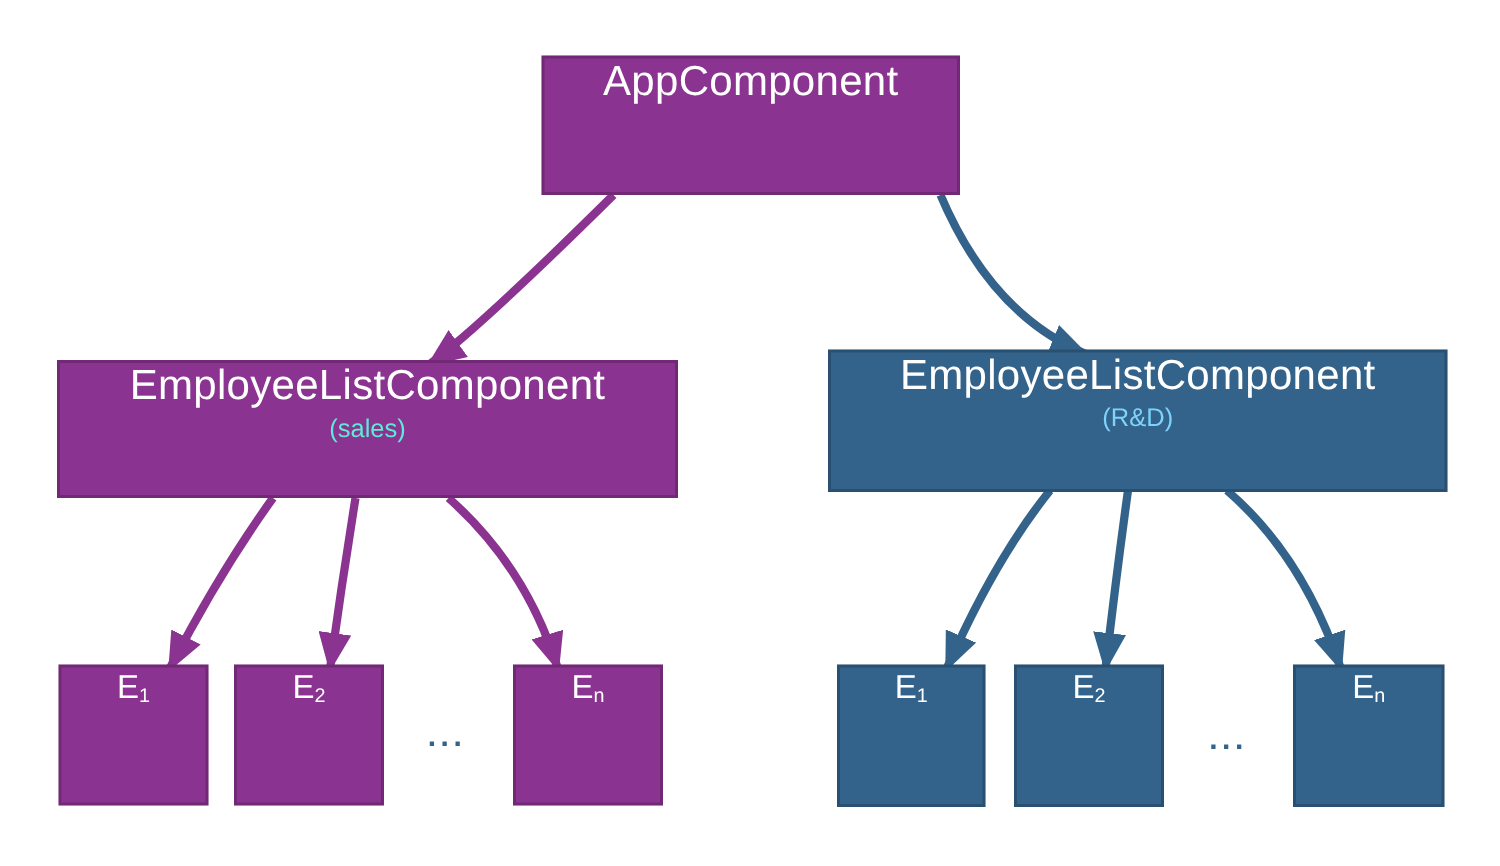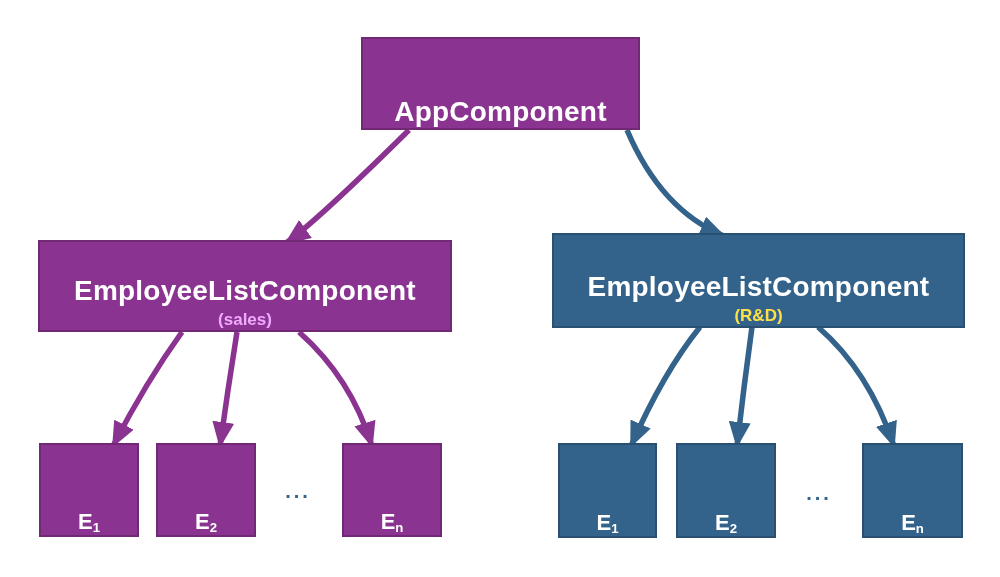--- a/index.html
+++ b/index.html
@@ -16,23 +16,23 @@
     left: 0; top: 0;
     width: 1000px; height: 577px;
     z-index: 1;
   }
   .node {
     position: absolute;
     z-index: 2;
     display: flex;
     flex-direction: column;
     align-items: center;
-    justify-content: flex-end;
+    justify-content: flex-start;
     color: #ffffff;
-    font-weight: bold;
+    font-weight: normal;
     text-align: center;
     box-sizing: border-box;
     border: 2px solid rgba(0,0,0,0.18);
   }
   .node-main { font-size: 28px; line-height: 1.1; letter-spacing: 0.2px; }
   .node-sub  { font-size: 17px; line-height: 1.2; margin-top: 3px; }
   .leaf-label { font-size: 22px; }
   .leaf-label .subscript { font-size: 0.6em; vertical-align: -0.22em; }
   .dots {
     position: absolute;
@@ -82,26 +82,26 @@
     <path d="M752,327 Q744,385 737,446" fill="none" stroke-width="5.5" marker-end="url(#head-blue)" stroke="#33628a"></path>
     <path d="M818,327 Q869,371 894,446" fill="none" stroke-width="5.5" marker-end="url(#head-blue)" stroke="#33628a"></path>
   </svg>
 
   <div id="node-root" class="node" style="background-color: rgb(138, 51, 144);">
     <span class="node-main" style="color: rgb(255, 255, 255);">AppComponent</span>
   </div>
 
   <div id="node-sales" class="node" style="background-color: rgb(138, 51, 144);">
     <span class="node-main" style="color: rgb(255, 255, 255);">EmployeeListComponent</span>
-    <span class="node-sub" style="color: #f0abfc;">(sales)</span>
+    <span class="node-sub" style="color: #5eead4;">(sales)</span>
   </div>
 
   <div id="node-rnd" class="node" style="background-color: rgb(51, 98, 138);">
     <span class="node-main" style="color: rgb(255, 255, 255);">EmployeeListComponent</span>
-    <span class="node-sub" style="color: #fde047;">(R&amp;D)</span>
+    <span class="node-sub" style="color: #7dd3fc;">(R&amp;D)</span>
   </div>
 
   <div id="node-sales-e1" class="node" style="background-color: rgb(138, 51, 144);">
     <span class="leaf-label" style="color: rgb(255, 255, 255);"><span>E</span><sub class="subscript">1</sub></span>
   </div>
   <div id="node-sales-e2" class="node" style="background-color: rgb(138, 51, 144);">
     <span class="leaf-label" style="color: rgb(255, 255, 255);"><span>E</span><sub class="subscript">2</sub></span>
   </div>
   <div class="dots" id="ellipsis-sales" style="color: rgb(51, 98, 138);">...</div>
   <div id="node-sales-en" class="node" style="background-color: rgb(138, 51, 144);">

